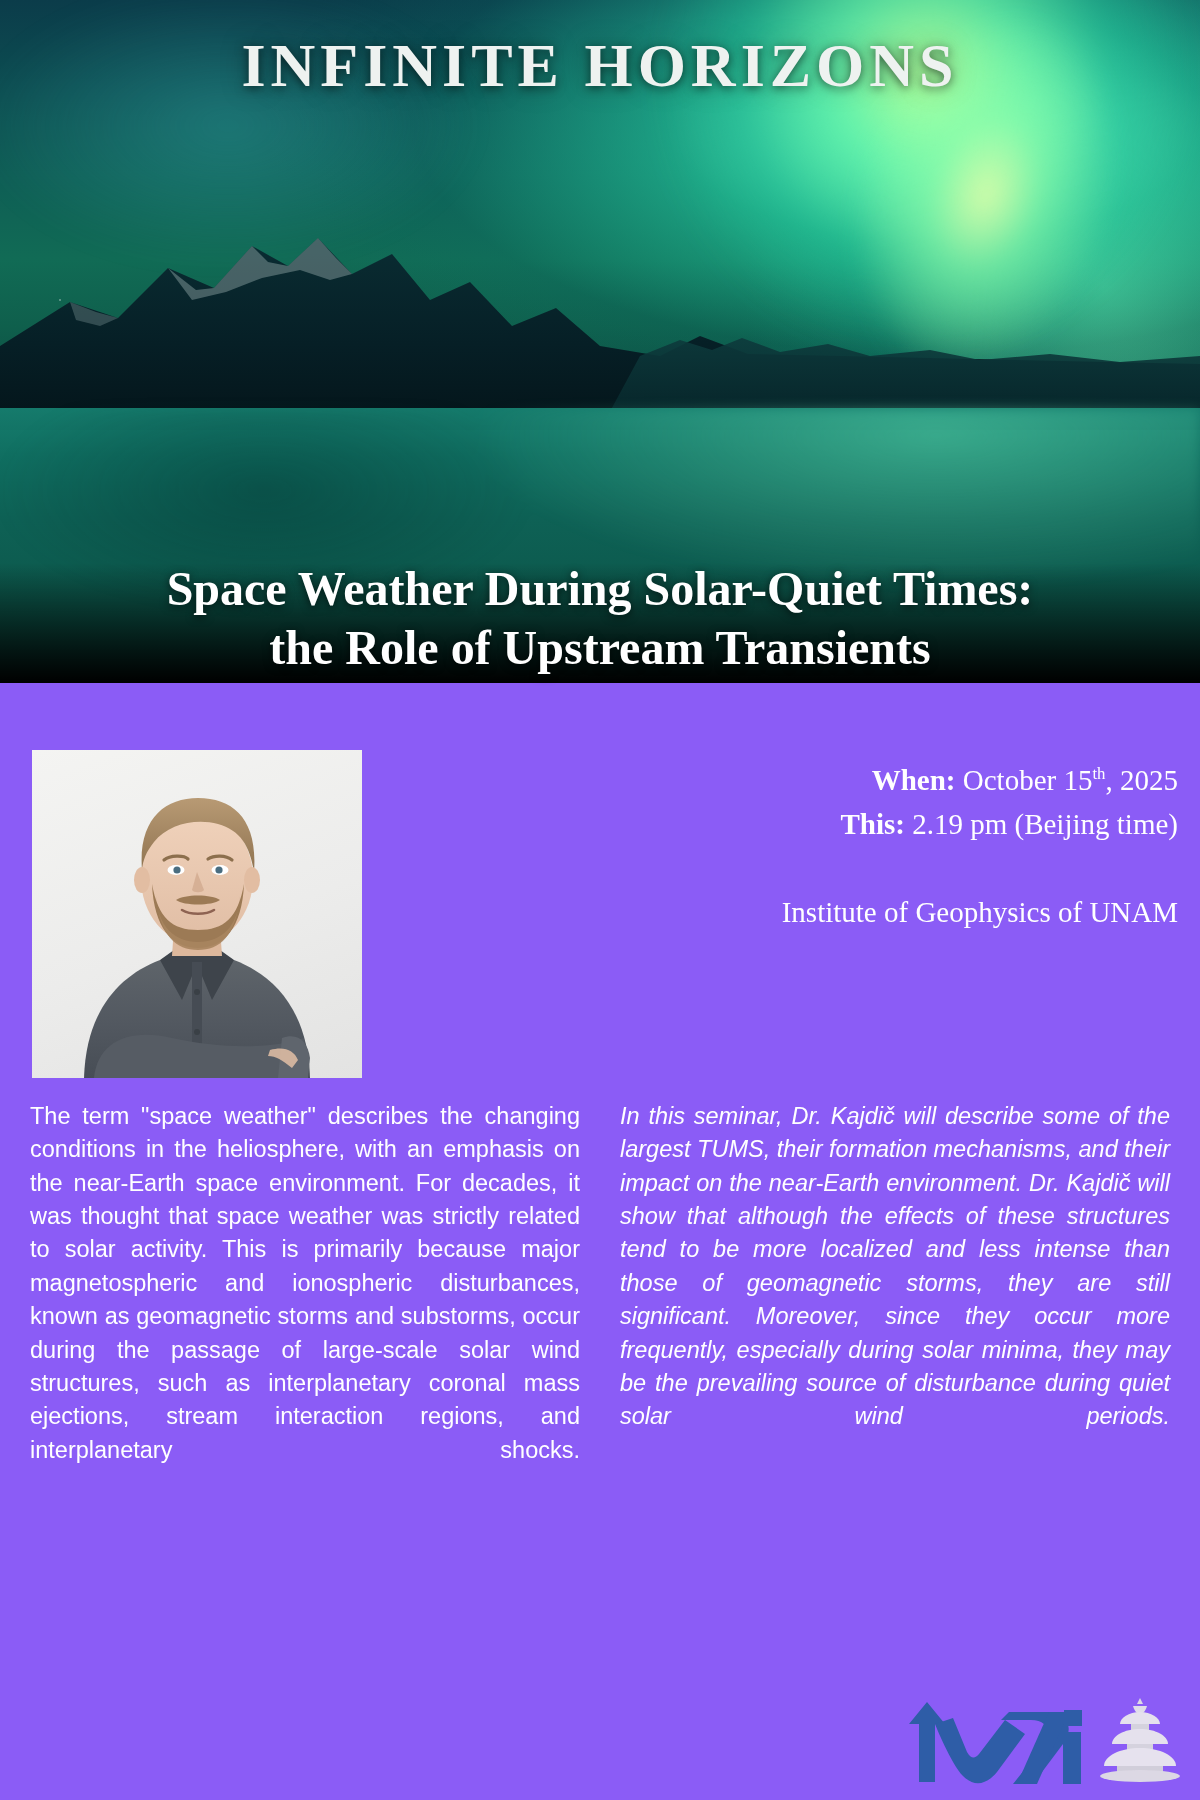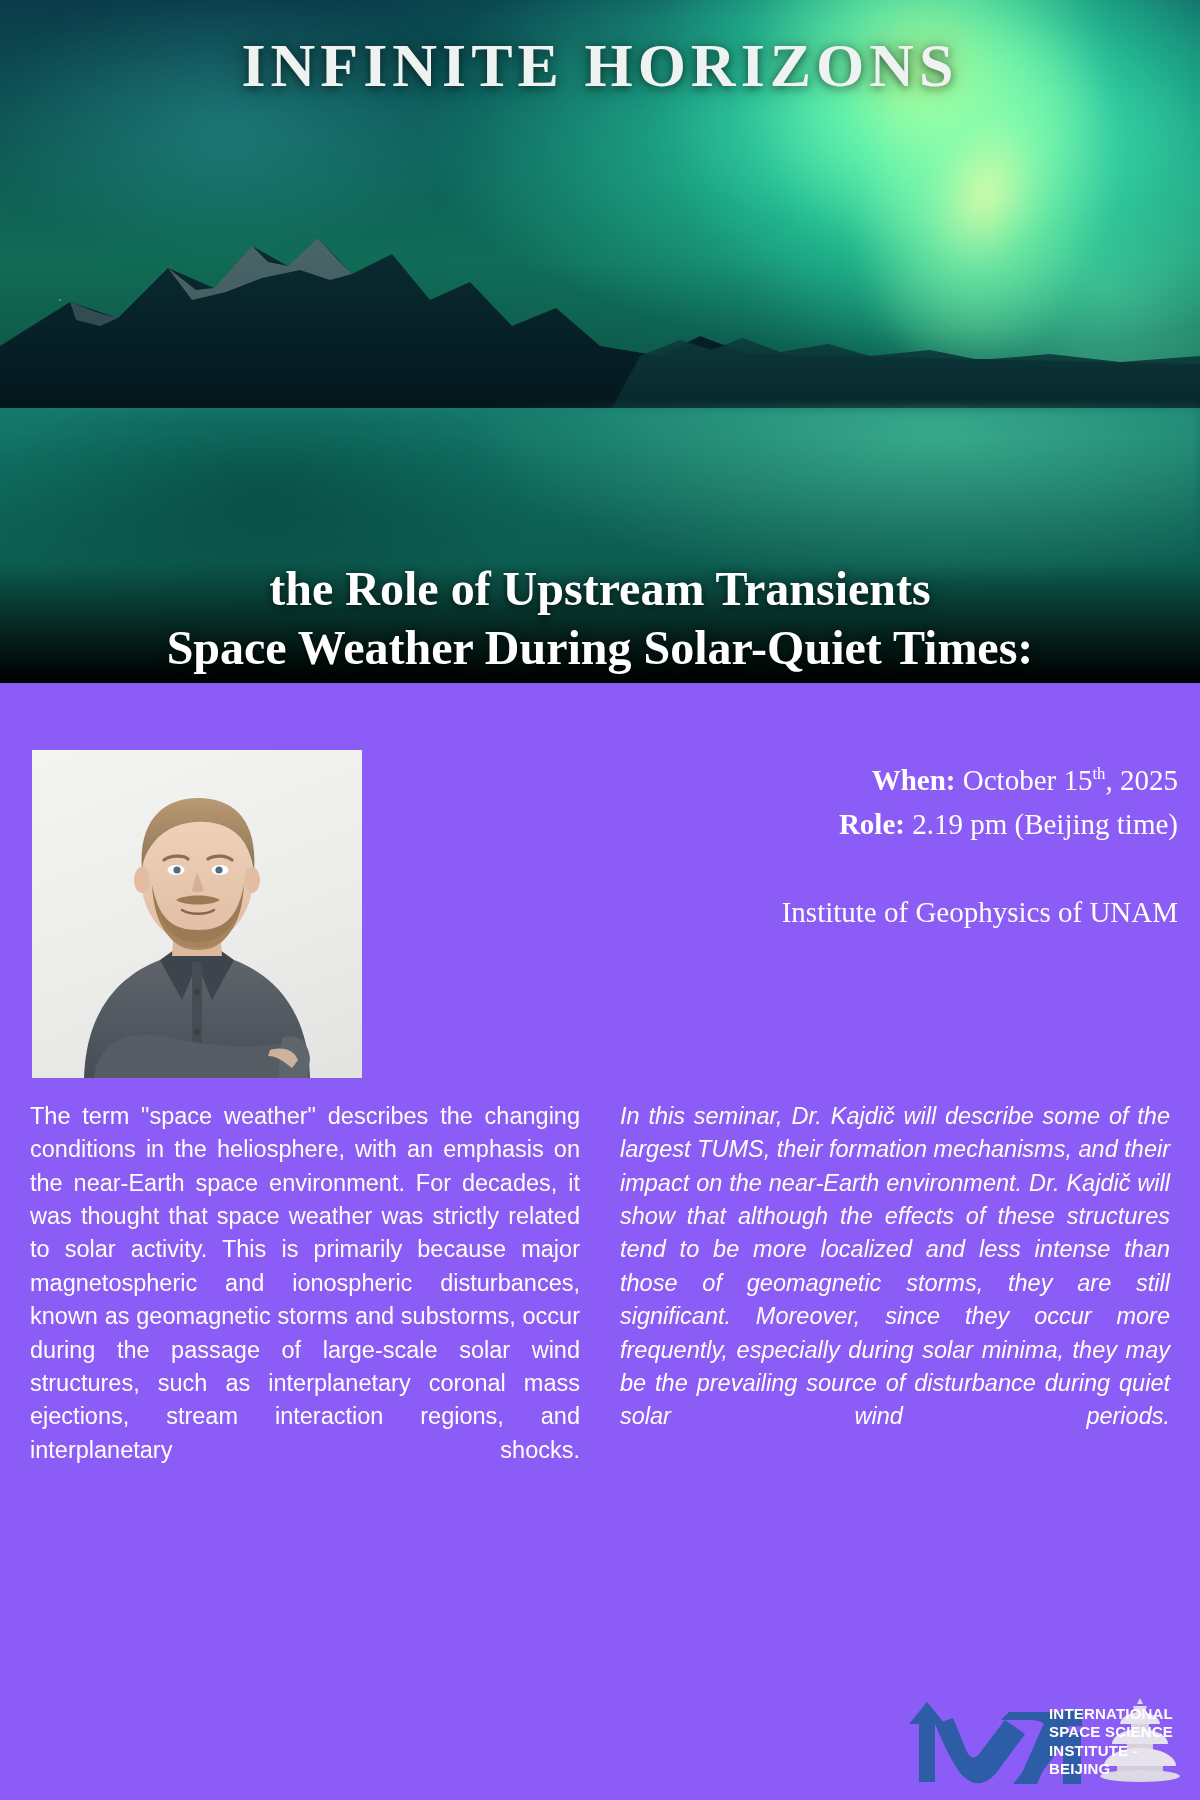--- a/index.html
+++ b/index.html
@@ -302,22 +302,22 @@
     </svg>
 
     <div class="water"></div>
     <div class="water-sheen"></div>
     <div class="fade-bottom"></div>
   </div>
 
   <div class="brand-title">INFINITE HORIZONS</div>
 
   <div class="seminar-title">
+    <span class="line">Space Weather During Solar-Quiet Times:</span>
     <span class="line">the Role of Upstream Transients</span>
-    <span class="line">Space Weather During Solar-Quiet Times:</span>
   </div>
 
   <div class="photo-frame">
     <div class="bg"></div>
     <svg viewBox="0 0 330 328" preserveAspectRatio="none">
       <defs>
         <linearGradient id="shirt" x1="0" y1="0" x2="0" y2="1">
           <stop offset="0%" stop-color="#5e646a"></stop>
           <stop offset="55%" stop-color="#525860"></stop>
           <stop offset="100%" stop-color="#474d55"></stop>
@@ -371,21 +371,21 @@
       <ellipse cx="220" cy="130" rx="8" ry="13" fill="#e2bda2"></ellipse>
     </svg>
   </div>
 
   <div class="details">
     <span class="row">
       <span class="k">When:</span>
       <span>October 15</span><sup>th</sup><span>, 2025</span>
     </span>
     <span class="row">
-      <span class="k">Role:</span>
+      <span class="k">This:</span>
       <span>2.19 pm (Beijing time)</span>
     </span>
     <span class="affil">Institute of Geophysics of UNAM</span>
   </div>
 
   <div class="body-cols">
     <div class="col col-left">
       <p>The term "space weather" describes the changing conditions in the heliosphere, with an emphasis on the near-Earth space environment. For decades, it was thought that space weather was strictly related to solar activity. This is primarily because major magnetospheric and ionospheric disturbances, known as geomagnetic storms and substorms, occur during the passage of large-scale solar wind structures, such as interplanetary coronal mass ejections, stream interaction regions, and interplanetary shocks.</p>
     </div>
     <div class="col col-right">
@@ -415,21 +415,15 @@
         <path d="M34,36 C34,36 50,76 62,88 C74,100 86,96 96,84 L124,46 L104,32 L78,66 C74,71 70,71 66,64 L52,30 Z"></path>
 
         <path d="M100,32 L130,32 C146,32 152,44 144,56 L112,96 L132,96 L162,56 C174,40 166,24 148,24 L108,24 Z"></path>
 
         <path d="M148,24 L168,24 L136,96 L116,96 Z"></path>
 
         <rect x="162" y="44" width="18" height="52"></rect>
         <path d="M163,22 L181,22 L181,38 L163,38 Z"></path>
       </g>
     </svg>
-    <div class="logo-text">
-      <span>INTERNATIONAL</span>
-      <span>SPACE SCIENCE</span>
-      <span>INSTITUTE -</span>
-      <span>BEIJING</span>
-    </div>
   </div>
 
 </div>
 
 </body></html>

